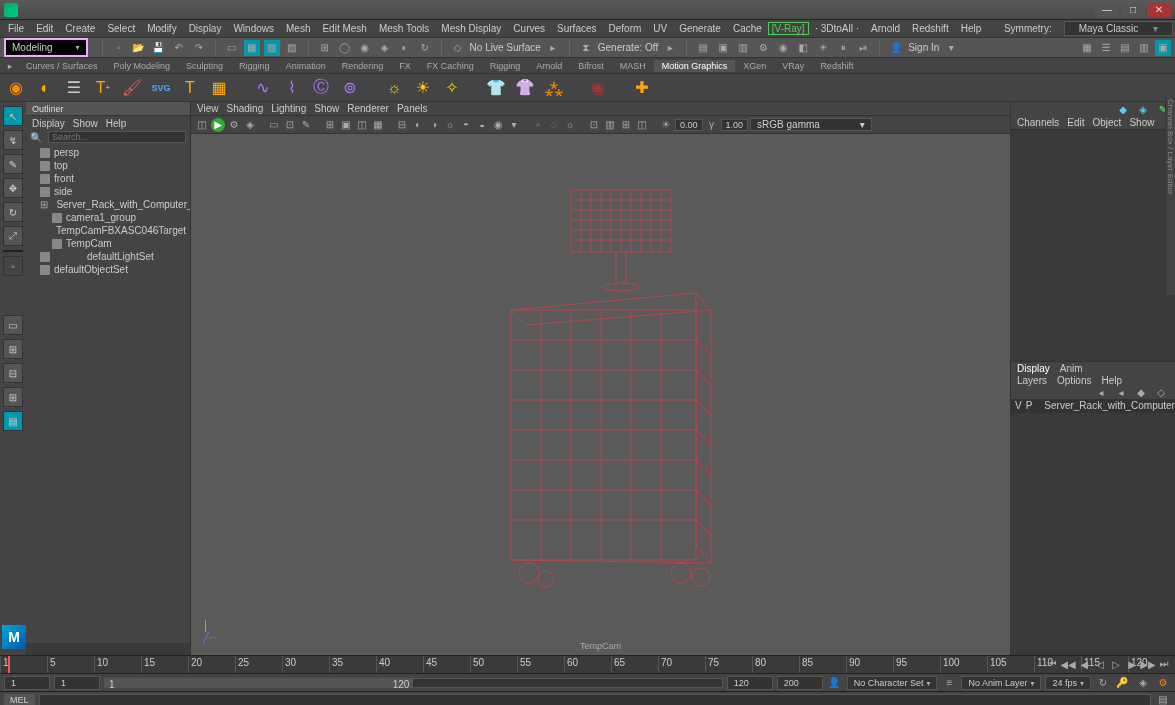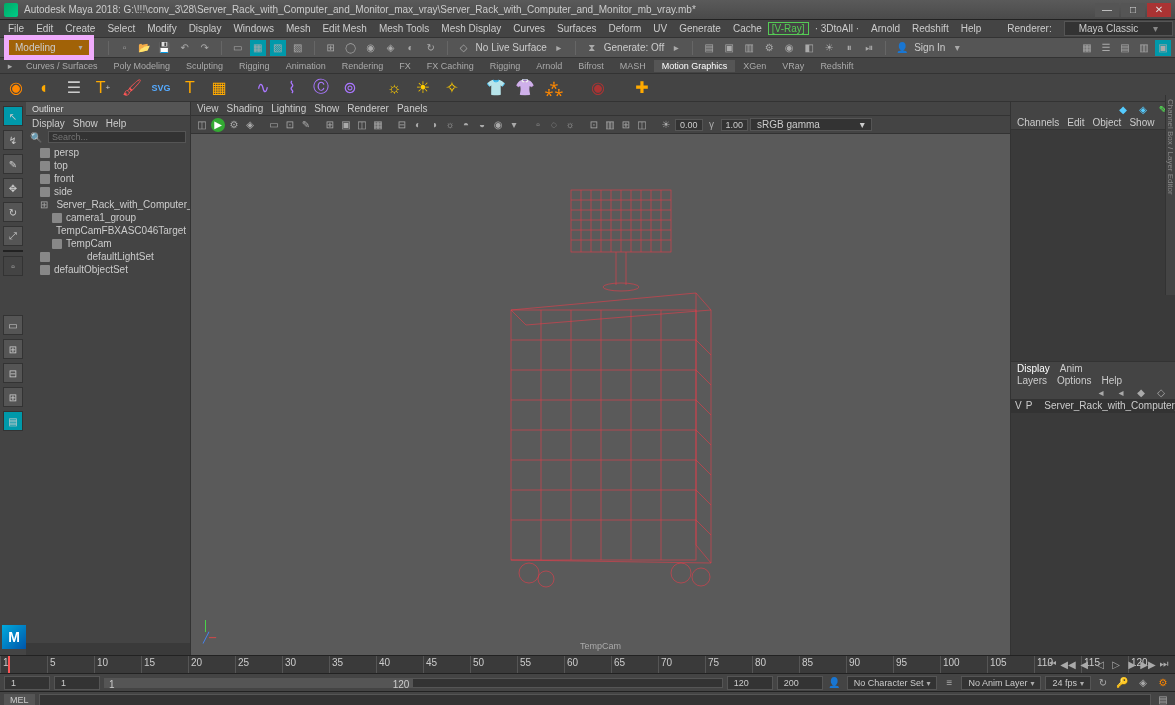--- a/index.html
+++ b/index.html
@@ -7,21 +7,21 @@
 .titlebar { height:20px; background:linear-gradient(#5a5a5a,#4a4a4a); display:flex; align-items:center; padding:0 4px; border-bottom:1px solid #222; }
 .titlebar .logo { width:14px; height:14px; background:linear-gradient(135deg,#0a6,#0c8); margin-right:6px; border-radius:2px; }
 .titlebar .winbtns { margin-left:auto; display:flex; gap:2px; }
 .titlebar .winbtns div { width:24px; height:14px; background:#555; display:flex; align-items:center; justify-content:center; color:#ddd; }
 .titlebar .winbtns div:last-child { background:#a33; }
 .menubar { height:18px; background:#444; display:flex; align-items:center; padding:0 2px; gap:0; border-bottom:1px solid #333; }
 .menubar span { padding:2px 6px; color:#ccc; }
 .menubar .vray { color:#5c5; border:1px solid #5c5; font-size:10px; padding:0 3px; }
 .menubar .right { margin-left:auto; display:flex; align-items:center; gap:6px; }
 .shelf-sel { height:20px; background:#555; display:flex; align-items:center; padding:0 4px; border-bottom:1px solid #333; }
-.shelf-sel .combo { background:#a16207; padding:2px 6px; display:flex; align-items:center; gap:20px; border:5px solid #f0abfc; }
+.shelf-sel .combo { background:#000000; padding:2px 6px; display:flex; align-items:center; gap:20px; border:2px solid #f0abfc; }
 .shelf-sel .icons { display:flex; gap:4px; margin-left:10px; align-items:center; }
 .shelf-sel .sep { width:1px; height:14px; background:#666; margin:0 4px; }
 .ico { width:16px; height:16px; display:inline-flex; align-items:center; justify-content:center; color:#aaa; }
 .shelftabs { height:16px; background:#444; display:flex; align-items:center; padding:0 2px; border-bottom:1px solid #333; }
 .shelftabs span { padding:1px 8px; color:#aaa; font-size:9px; }
 .shelftabs span.active { background:#555; color:#fff; }
 .shelficons { height:28px; background:#444; display:flex; align-items:center; padding:0 4px; gap:5px; border-bottom:1px solid #333; }
 .shelficons .si { width:24px; height:24px; display:flex; align-items:center; justify-content:center; font-size:16px; }
 .main { display:flex; height:553px; }
 .toolbox { width:26px; background:#444; display:flex; flex-direction:column; align-items:center; padding-top:4px; gap:4px; }
@@ -79,21 +79,20 @@
 .cmdline .label { background:#555; padding:1px 6px; font-size:9px; }
 .cmdline input { flex:1; background:#333; border:1px solid #555; height:12px; margin-left:4px; font-size:9px; padding:0 3px; color:#ccc; }
 .rightpanes .layerbody { flex:1; background:#3a3a3a; }
 .tri::after { content:"▾"; font-size:8px; margin-left:3px; color:#aaa; }
 </style>
 </head>
 <body>
 
 <div class="titlebar">
   <div class="logo"></div>
-  <span>Autodesk Maya 2018: G:\!!!\conv_3\28\Server_Rack_with_Computer_and_Monitor_max_vray\Server_Rack_with_Computer_and_Monitor_mb_vray.mb*</span>
   <div class="winbtns">
     <div>—</div>
     <div>□</div>
     <div>✕</div>
   </div>
 </div>
 
 <div class="menubar">
   <span>File</span>
   <span>Edit</span>
@@ -111,21 +110,21 @@
   <span>Deform</span>
   <span>UV</span>
   <span>Generate</span>
   <span>Cache</span>
   <span class="vray">[V-Ray]</span>
   <span>· 3DtoAll ·</span>
   <span>Arnold</span>
   <span>Redshift</span>
   <span>Help</span>
   <div class="right">
-    <span>Renderer:</span>
+    <span>Symmetry:</span>
     <span class="combo" style="background:#333;border:1px solid #555;padding:1px 8px;"><span>Maya Classic</span> <span style="color:#888">▾</span></span>
   </div>
 </div>
 
 <div class="shelf-sel">
   <div class="combo tri">Modeling</div>
   <div class="icons">
     <div class="sep"></div>
     <span class="ico">▫</span>
     <span class="ico">📂</span>

